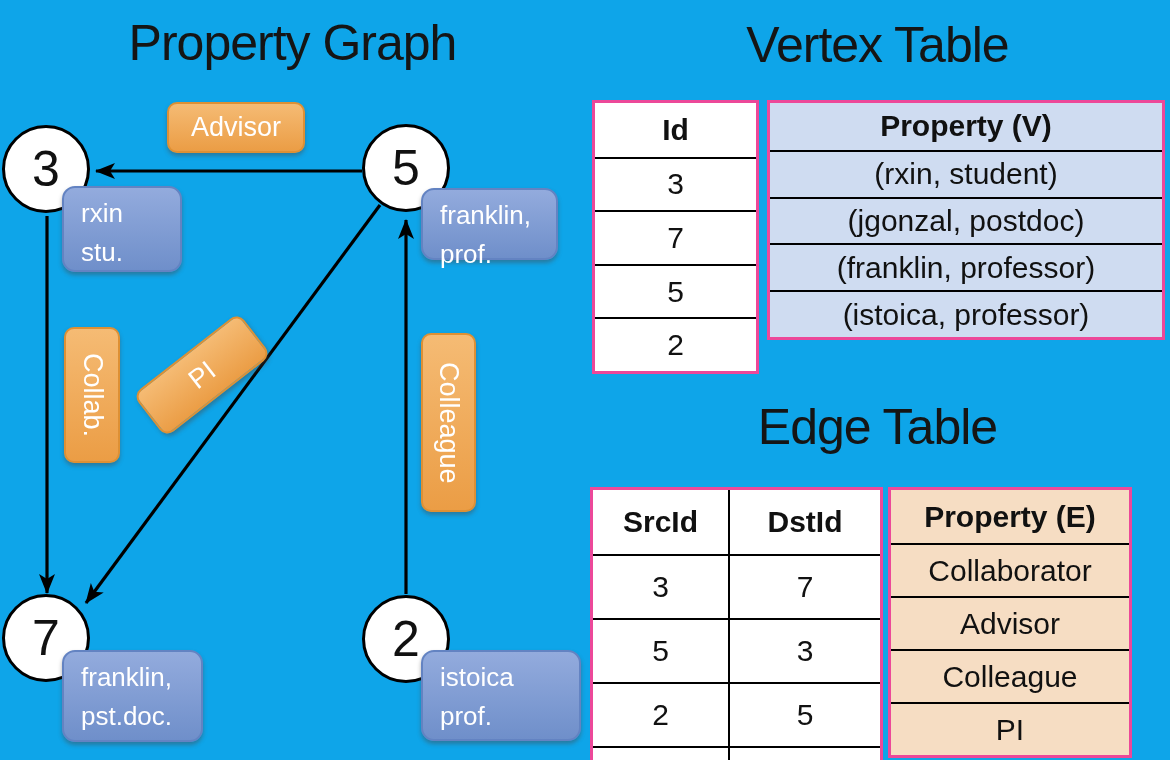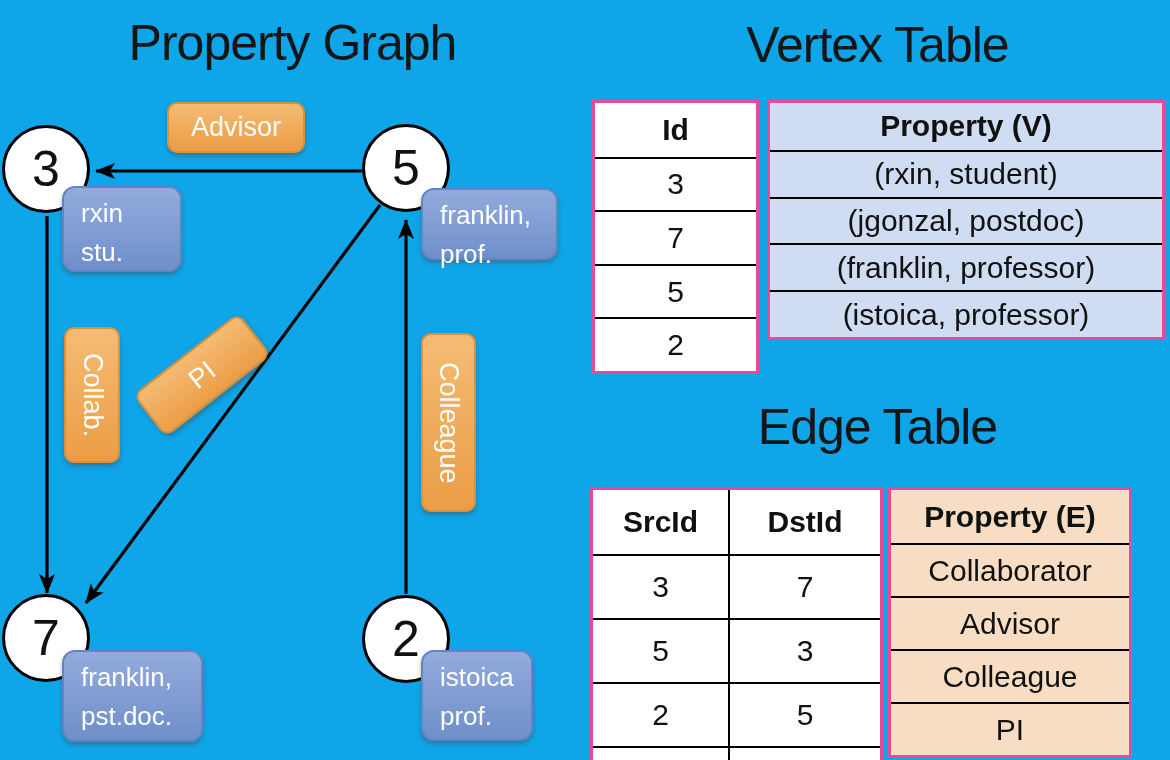--- a/index.html
+++ b/index.html
@@ -39,21 +39,21 @@
     background:linear-gradient(#93abdd,#6f8fca);
     border:2px solid #6383c2; border-radius:13px;
     box-shadow:0 3px 4px rgba(70,70,70,.45);
     color:#fff; font-size:26px; font-weight:300;
     padding:6px 4px 0 17px; line-height:1.5; white-space:nowrap;
   }
   .vbox span { display:block; }
   .vbox-rxin     { left:62px;  top:186px; width:120px; height:86px; }
   .vbox-franklin { left:421px; top:188px; width:137px; height:72px; }
   .vbox-jgonzal  { left:62px;  top:650px; width:141px; height:92px; }
-  .vbox-istoica  { left:421px; top:650px; width:112px; height:91px; }
+  .vbox-istoica  { left:421px; top:650px; width:160px; height:91px; }
 
   
   .ebox {
     position:absolute; z-index:3; box-sizing:border-box;
     background:linear-gradient(#f5bb74,#eb9d45);
     border:2px solid #de9034; border-radius:10px;
     box-shadow:0 3px 4px rgba(70,70,70,.45);
     color:#fff; font-size:27px; font-weight:300;
     display:flex; align-items:center; justify-content:center; white-space:nowrap;
   }

